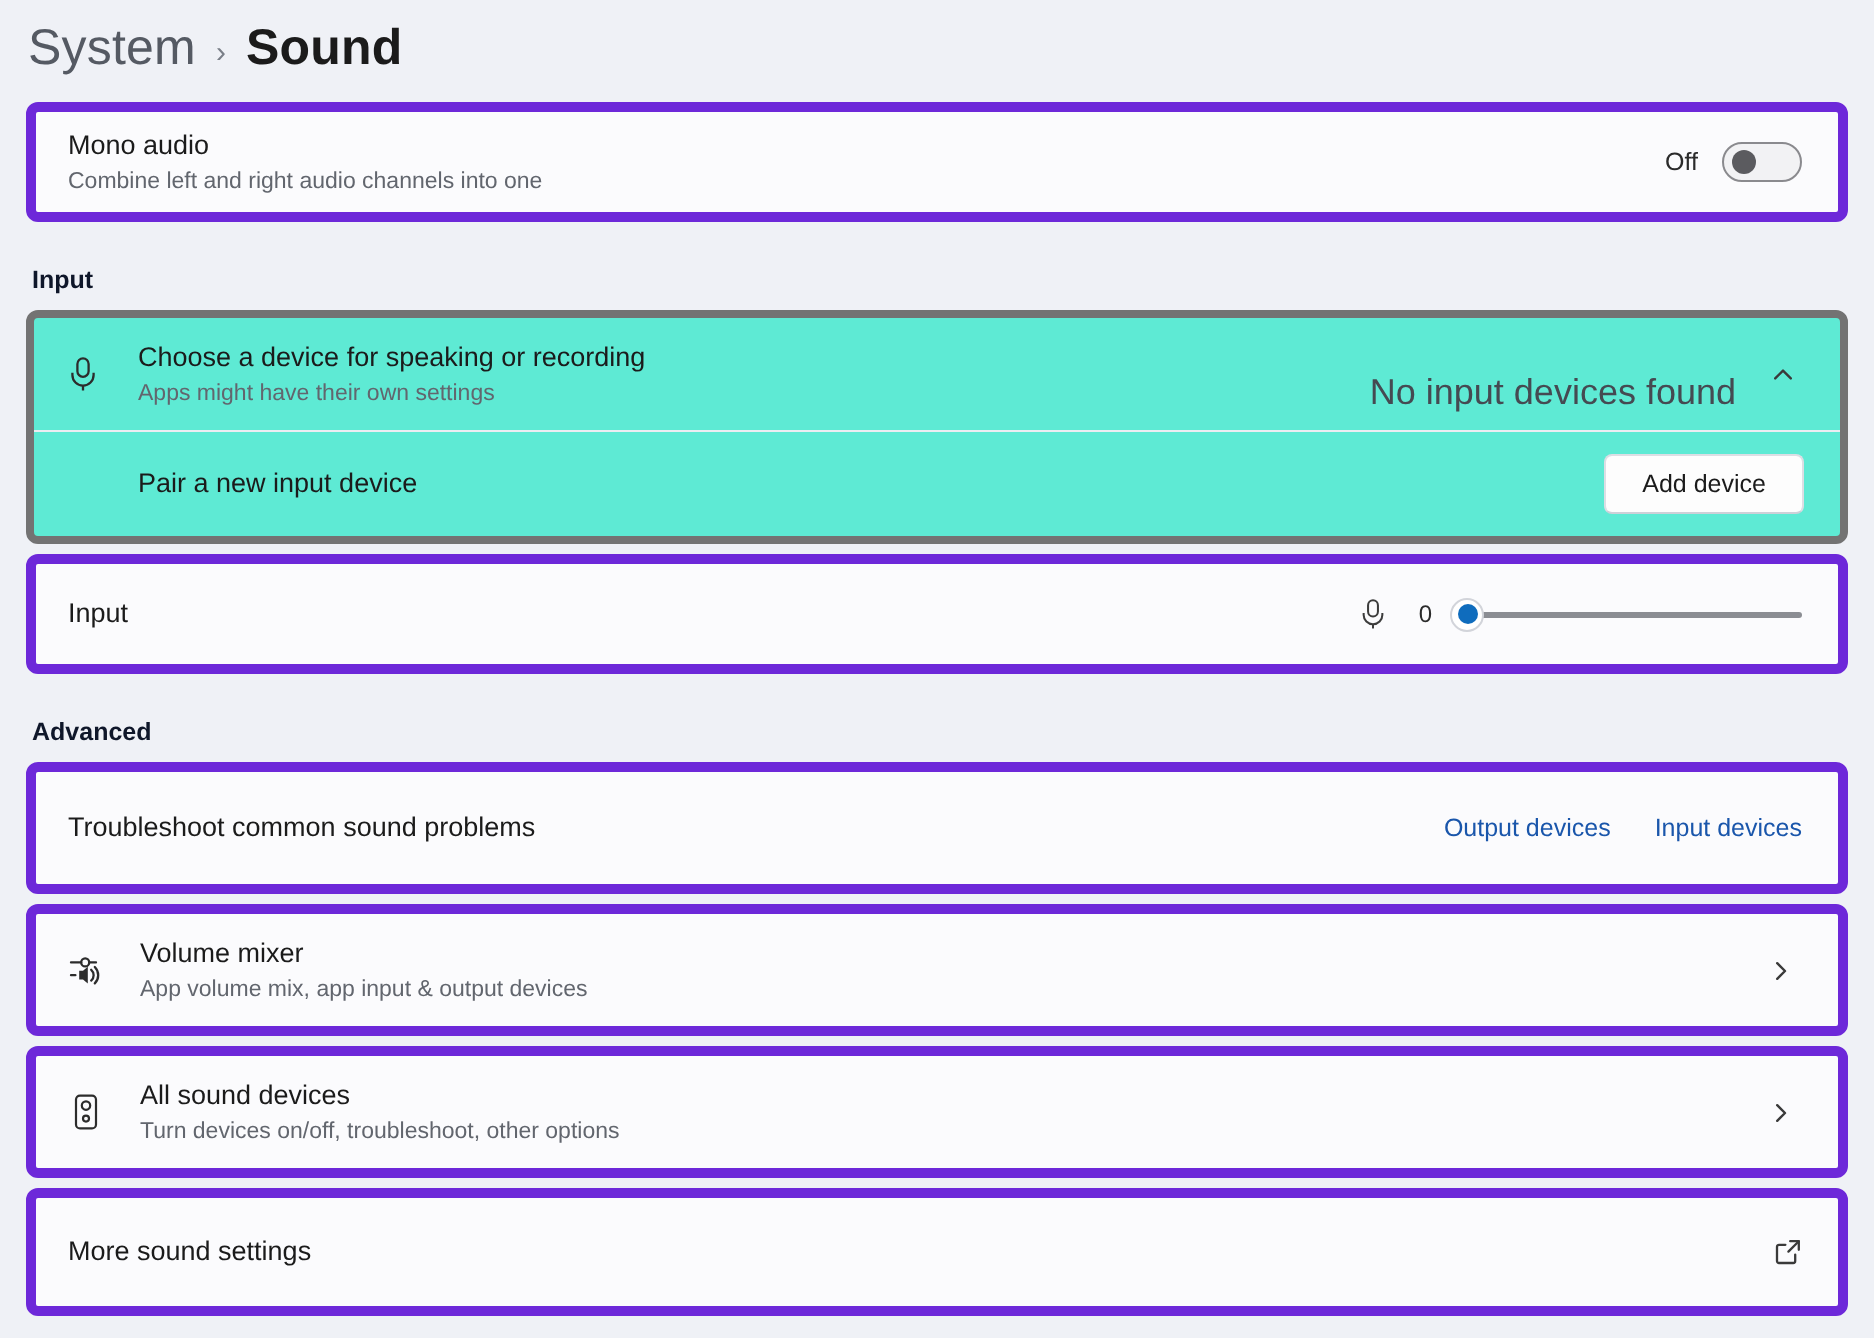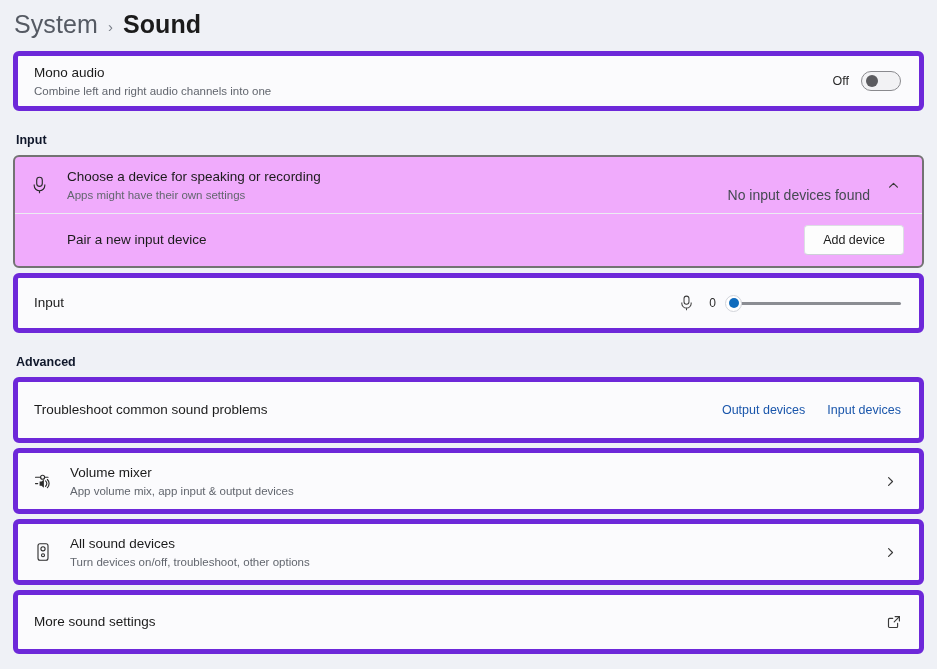--- a/index.html
+++ b/index.html
@@ -52,22 +52,22 @@
 
   
   .card {
     background: #fbfbfd;
     border: 5px solid #6d28d9;
     border-radius: 6px;
     box-sizing: border-box;
   }
   .card + .card { margin-top: 5px; }
 
-  .group { border-radius: 6px; overflow: hidden; background: #f0abfc;
-           border: 2px solid #737373; }
+  .group { border-radius: 6px; overflow: hidden; background: #5eead4;
+           border: 4px solid #737373; }
   .group .row-inner { border-bottom: 1px solid #ebedf2; }
   .group .row-inner:last-child { border-bottom: none; }
 
   .row {
     display: flex;
     align-items: center;
     padding: 0 18px 0 16px;
     box-sizing: border-box;
     min-height: 56px;
   }
@@ -119,21 +119,21 @@
   }
   .toggle .knob {
     position: absolute;
     width: 12px; height: 12px;
     border-radius: 50%;
     background: #5b5b5f;
     top: 3px; left: 4px;
   }
 
   
-  .value-text { font-size: 14px; color: #454a52; margin-top: 19px; }
+  .value-text { font-size: 18px; color: #454a52; margin-top: 19px; }
   .chev {
     width: 22px; height: 22px;
     display: flex; align-items: center; justify-content: center;
     color: #3a3a3a;
   }
 
   
   .btn {
     background: #fdfdfd;
     border: 1px solid #dcdee4;

